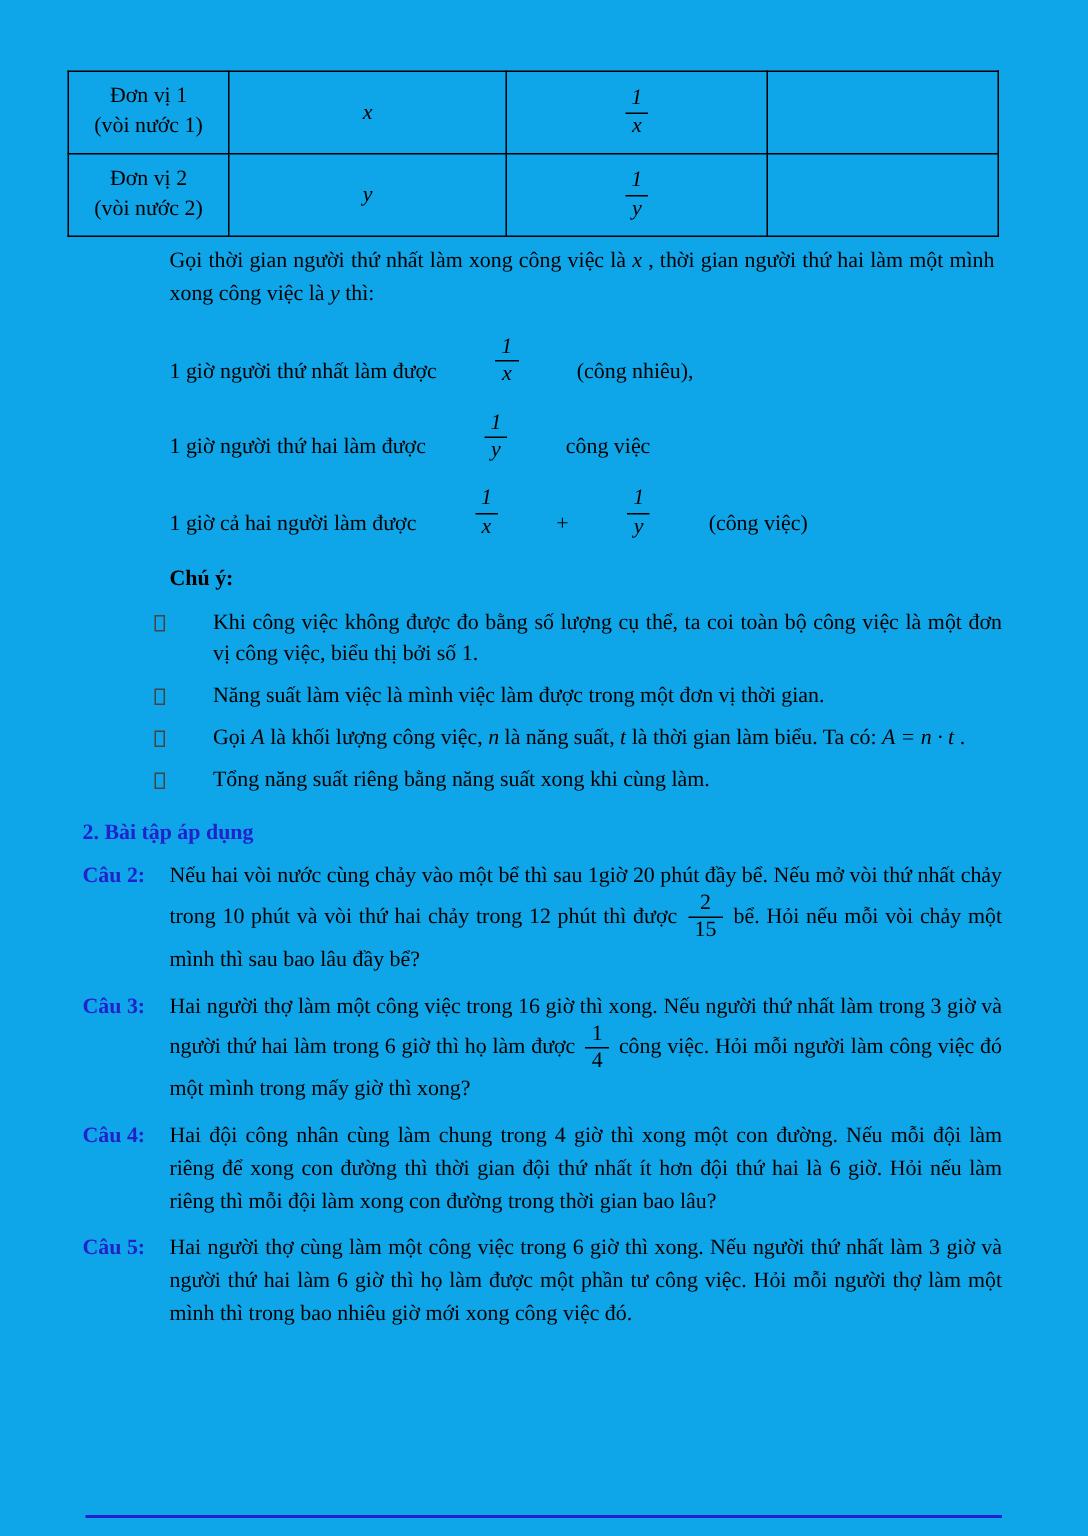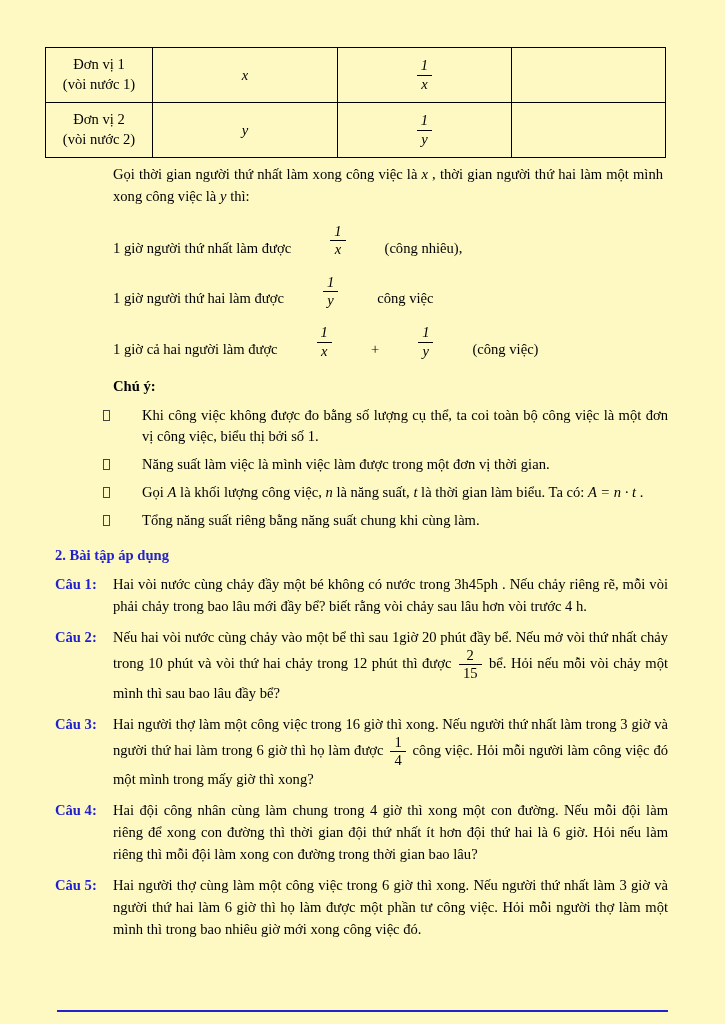--- a/index.html
+++ b/index.html
@@ -1,21 +1,21 @@
 <!DOCTYPE html>
 <html><head>
 <meta charset="utf-8">
 <style>
   * { margin:0; padding:0; box-sizing:border-box; }
   html,body { background:#e8e8e8; }
   .page {
     position:relative;
     width:725px; height:1024px;
     margin:0 auto;
-    background:#fef9c3;
+    background:#0ea5e9;
     font-family:"Liberation Serif", serif;
     font-size:14.6px;
     color:#000;
     overflow:hidden;
   }
   
   .doc-table-wrap { position:absolute; top:47px; left:45px; width:620px; }
   table.doc-table { width:100%; border-collapse:collapse; table-layout:fixed; }
   table.doc-table td {
     border:1px solid #000;
@@ -152,32 +152,28 @@
       <div class="note-item">
         <span class="sq"></span>
         <span class="note-text">Năng suất làm việc là mình việc làm được trong một đơn vị thời gian.</span>
       </div>
       <div class="note-item">
         <span class="sq"></span>
         <span class="note-text"><span>Gọi </span><span class="var">A</span><span> là khối lượng công việc, </span><span class="var">n</span><span> là năng suất, </span><span class="var">t</span><span> là thời gian làm biểu. Ta có: </span><span class="var">A = n · t</span><span> .</span></span>
       </div>
       <div class="note-item">
         <span class="sq"></span>
-        <span class="note-text">Tổng năng suất riêng bằng năng suất chung khi cùng làm.</span>
+        <span class="note-text">Tổng năng suất riêng bằng năng suất xong khi cùng làm.</span>
       </div>
     </div>
 
     <div class="section-title">2. Bài tập áp dụng</div>
 
     <div class="questions">
 
-      <div class="q-row">
-        <span class="q-label">Câu 1:</span>
-        <span class="q-text">Hai vòi nước cùng chảy đầy một bé không có nước trong 3h45ph . Nếu chảy riêng rẽ, mỗi vòi phải chảy trong bao lâu mới đầy bể? biết rằng vòi chảy sau lâu hơn vòi trước 4 h.</span>
-      </div>
 
       <div class="q-row">
         <span class="q-label">Câu 2:</span>
         <span class="q-text"><span>Nếu hai vòi nước cùng chảy vào một bể thì sau 1giờ 20 phút đầy bể. Nếu mở vòi thứ nhất chảy trong 10 phút và vòi thứ hai chảy trong 12 phút thì được </span><span class="frac upright"><span class="num">2</span><span class="den">15</span></span><span> bể. Hỏi nếu mỗi vòi chảy một mình thì sau bao lâu đầy bể?</span></span>
       </div>
 
       <div class="q-row">
         <span class="q-label">Câu 3:</span>
         <span class="q-text"><span>Hai người thợ làm một công việc trong 16 giờ thì xong. Nếu người thứ nhất làm trong 3 giờ và người thứ hai làm trong 6 giờ thì họ làm được </span><span class="frac upright"><span class="num">1</span><span class="den">4</span></span><span> công việc. Hỏi mỗi người làm công việc đó một mình trong mấy giờ thì xong?</span></span>
       </div>

